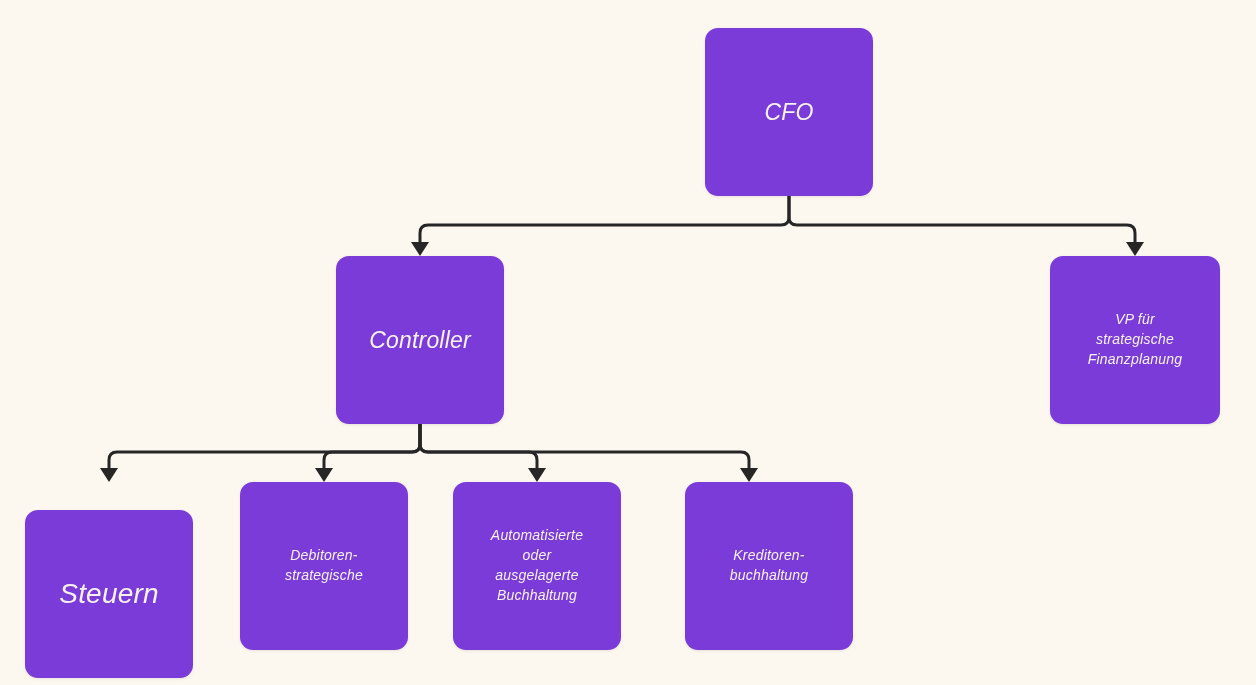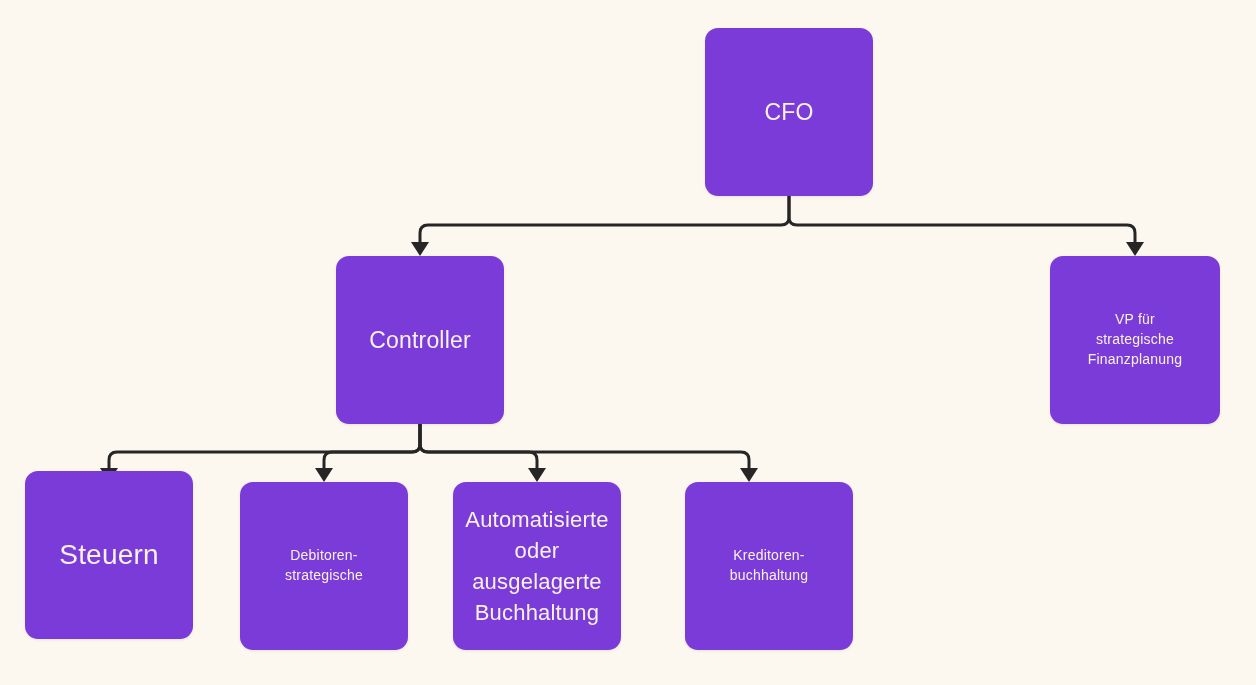--- a/index.html
+++ b/index.html
@@ -14,20 +14,21 @@
     width: 1256px;
     height: 685px;
     background: var(--background);
     font-family: "Liberation Sans", "DejaVu Sans", sans-serif;
     overflow: hidden;
   }
   .canvas {
     position: relative;
     width: 1256px;
     height: 529px;
+    font-style: italic;
   }
   .connectors {
     position: absolute;
     left: 0; top: 0;
     width: 1256px;
     height: 685px;
     color: var(--connector);
     pointer-events: none;
   }
   .node {
@@ -46,26 +47,26 @@
   }
   .node .label {
     color: var(--node-text);
     white-space: pre-line;
     line-height: 1.42;
     letter-spacing: 0.2px;
   }
   .fs-xl .label { font-size: 28px; }
   .fs-lg .label { font-size: 23px; }
   .fs-md .label { font-size: 14px; }
-  .fs-sm .label { font-size: 22px; }
+  .fs-sm .label { font-size: 14px; }
 
   .node-cfo        { left: 705px;  top: 28px;  }
   .node-controller { left: 336px;  top: 256px; }
   .node-vp         { left: 1050px; top: 256px; width: 170px; }
-  .node-steuern    { left: 25px;   top: 471px; }
+  .node-steuern    { left: 25px;   top: 510px; }
   .node-debitoren  { left: 240px;  top: 482px; }
   .node-auto       { left: 453px;  top: 482px; }
   .node-kreditoren { left: 685px;  top: 482px; }
 </style>
 </head>
 <body>
 
 <div class="canvas">
 
   <svg class="connectors" width="1256" height="685" viewBox="0 0 1256 685" fill="none" xmlns="http://www.w3.org/2000/svg">

